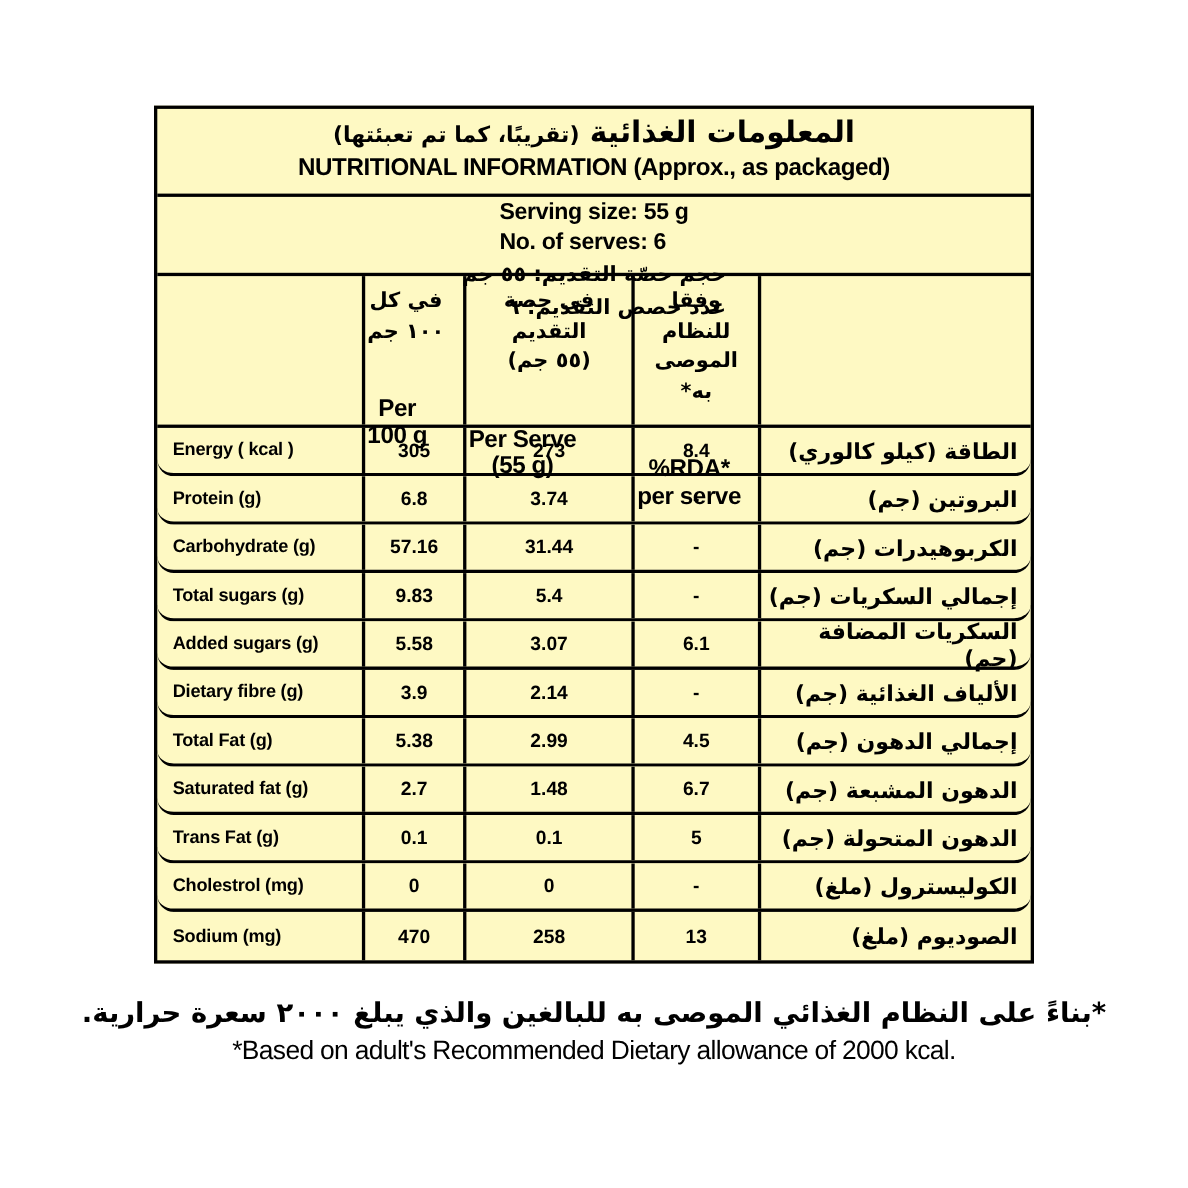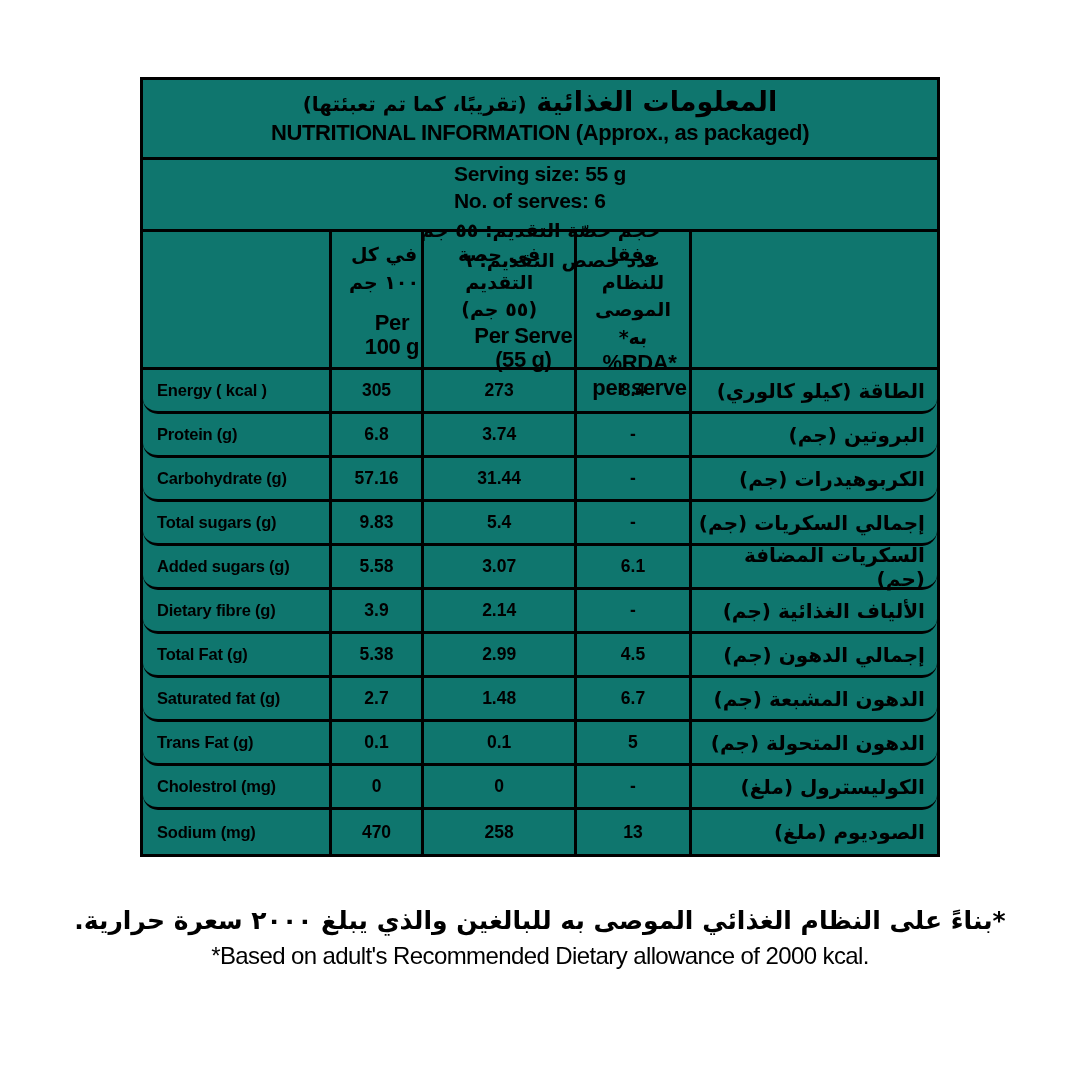--- a/index.html
+++ b/index.html
@@ -4,22 +4,22 @@
 <style>
   html, body { margin: 0; padding: 0; }
   body {
     width: 1080px; height: 1080px;
     background: #ffffff; color: #000000;
     font-family: "Liberation Sans", sans-serif;
   }
   .canvas { position: relative; width: 1080px; height: 1080px; background: #fff; overflow: hidden; }
 
   .nutri-table {
-    position: absolute; left: 140px; top: 77px; width: 800px;
-    box-sizing: border-box; border: 3px solid #000; background: #0f766e;
+    position: absolute; left: 140px; top: 96px; width: 800px;
+    box-sizing: border-box; border: 3px solid #000; background: #fef9c3;
   }
 
   
   .title-box { height: 80px; box-sizing: border-box; border-bottom: 3px solid #000; text-align: center; padding-top: 5px; }
   .title-ar { direction: rtl; font-family: "DejaVu Sans", sans-serif; font-weight: 700; font-size: 27px; line-height: 1.25; }
   .title-ar-note { font-size: 20px; }
   .title-en { font-weight: 700; font-size: 22px; letter-spacing: -0.4px; line-height: 1.15; margin-top: 1px; }
 
   
   .serving-box {
@@ -34,21 +34,21 @@
   .col-100   { width: 11.6%; }
   .col-serve { width: 19.3%; }
   .col-rda   { width: 14.4%; }
   .col-ar    { width: 30.9%; }
   .bdr-r { border-right: 3px solid #000; }
 
   
   .grid-header { display: flex; height: 138px; box-sizing: border-box; border-bottom: 3px solid #000; }
   .hcell {
     box-sizing: border-box; display: flex; flex-direction: column;
-    justify-content: space-between; align-items: flex-end; text-align: center; padding: 9px 2px 7px;
+    justify-content: space-between; align-items: flex-start; text-align: center; padding: 9px 2px 7px; gap: 44px;
   }
   .hcell .har { direction: rtl; font-family: "DejaVu Sans", sans-serif; font-weight: 700; font-size: 19px; line-height: 1.45; }
   .hcell .hen { font-weight: 700; font-size: 22px; line-height: 1.12; letter-spacing: -0.4px; }
 
   
   .drow { display: flex; height: 44px; box-sizing: border-box; border-bottom: 3px solid #000; border-radius: 15px; }
   .drow:last-child { border-bottom: none; }
   .dcell { box-sizing: border-box; display: flex; align-items: center; font-weight: 700; }
   .c-en  { justify-content: flex-start; padding-left: 14px; font-size: 16.5px; letter-spacing: -0.2px; }
   .c-val { justify-content: center; font-size: 17.5px; }

